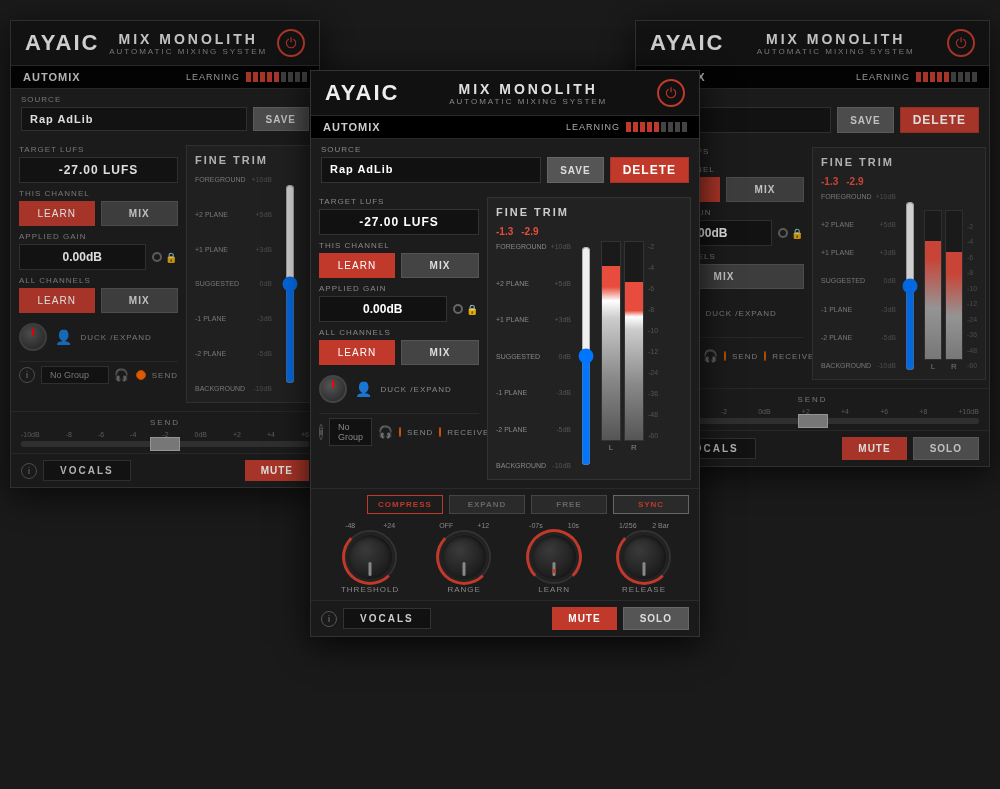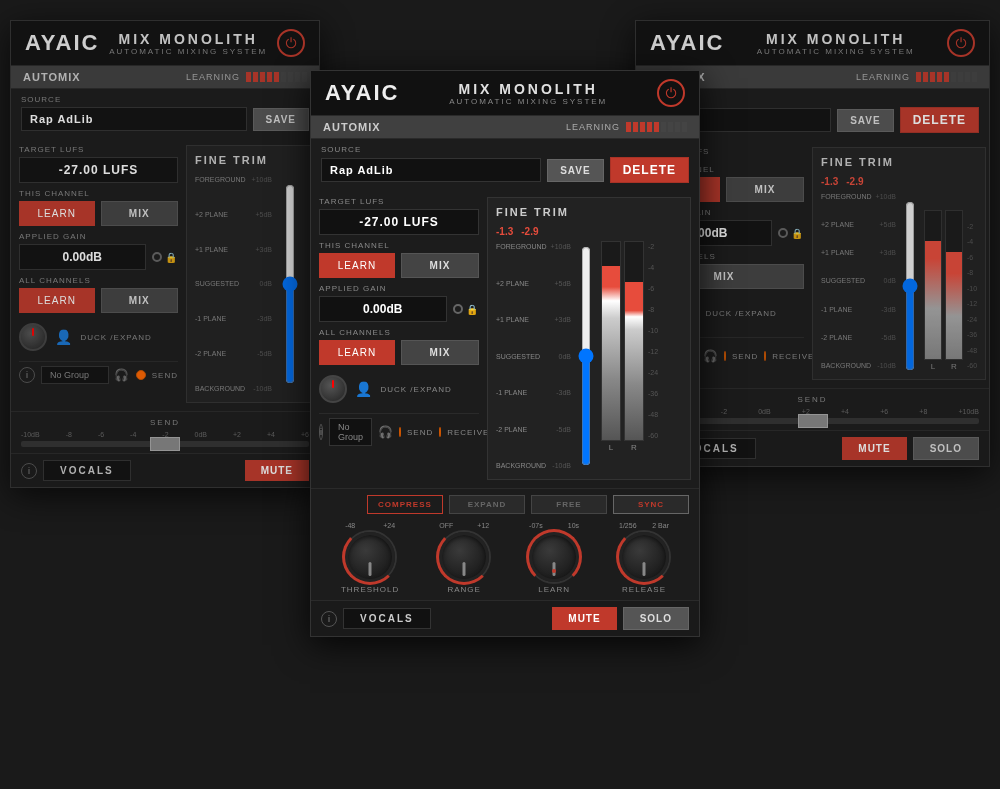--- a/index.html
+++ b/index.html
@@ -57,21 +57,21 @@
       cursor: pointer;
       display: flex;
       align-items: center;
       justify-content: center;
       color: #c0392b;
       font-size: 14px;
     }
 
     
     .automix-bar {
-      background: #404040;
+      background: #000000;
       display: flex;
       align-items: center;
       justify-content: space-between;
       padding: 5px 12px;
       border-bottom: 1px solid #2a2a2a;
     }
     .automix-label {
       font-size: 11px;
       font-weight: 700;
       color: #ccc;
@@ -105,21 +105,20 @@
     }
     .source-label {
       font-size: 8px;
       color: #888;
       letter-spacing: 1px;
       margin-bottom: 3px;
     }
     .source-controls {
       display: flex;
       gap: 6px;
-      align-items: center;
     }
     .source-name-field {
       flex: 1;
       background: #111;
       border: 1px solid #333;
       color: #fff;
       padding: 5px 8px;
       font-size: 11px;
       font-weight: 700;
       letter-spacing: 1px;

